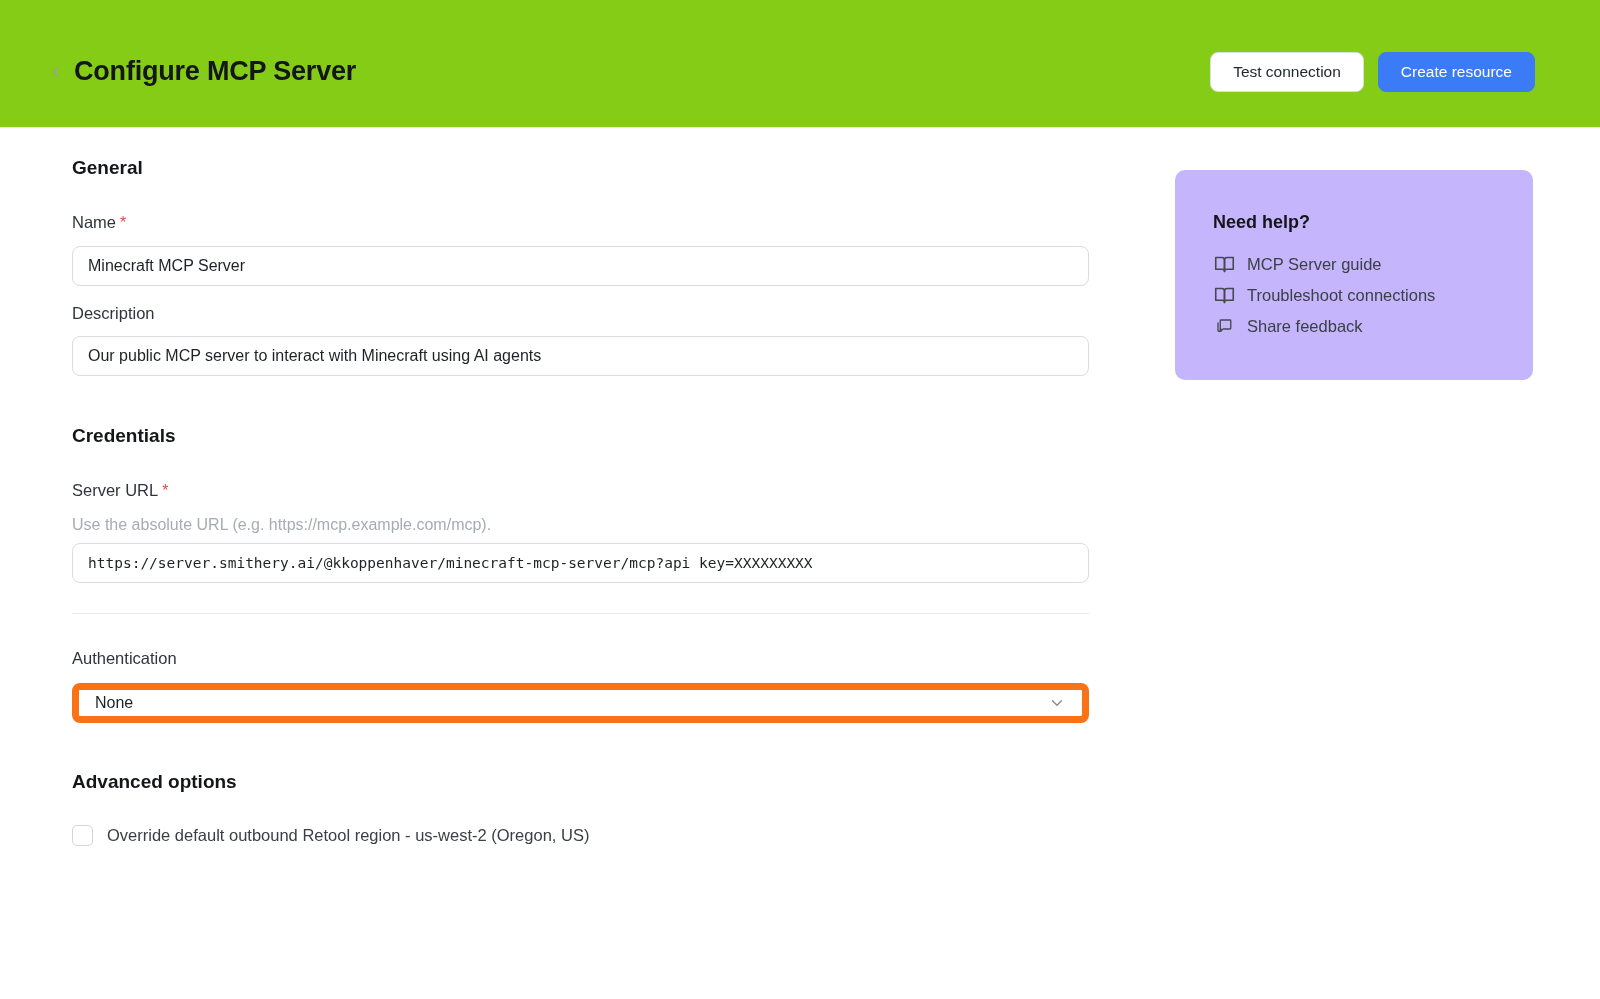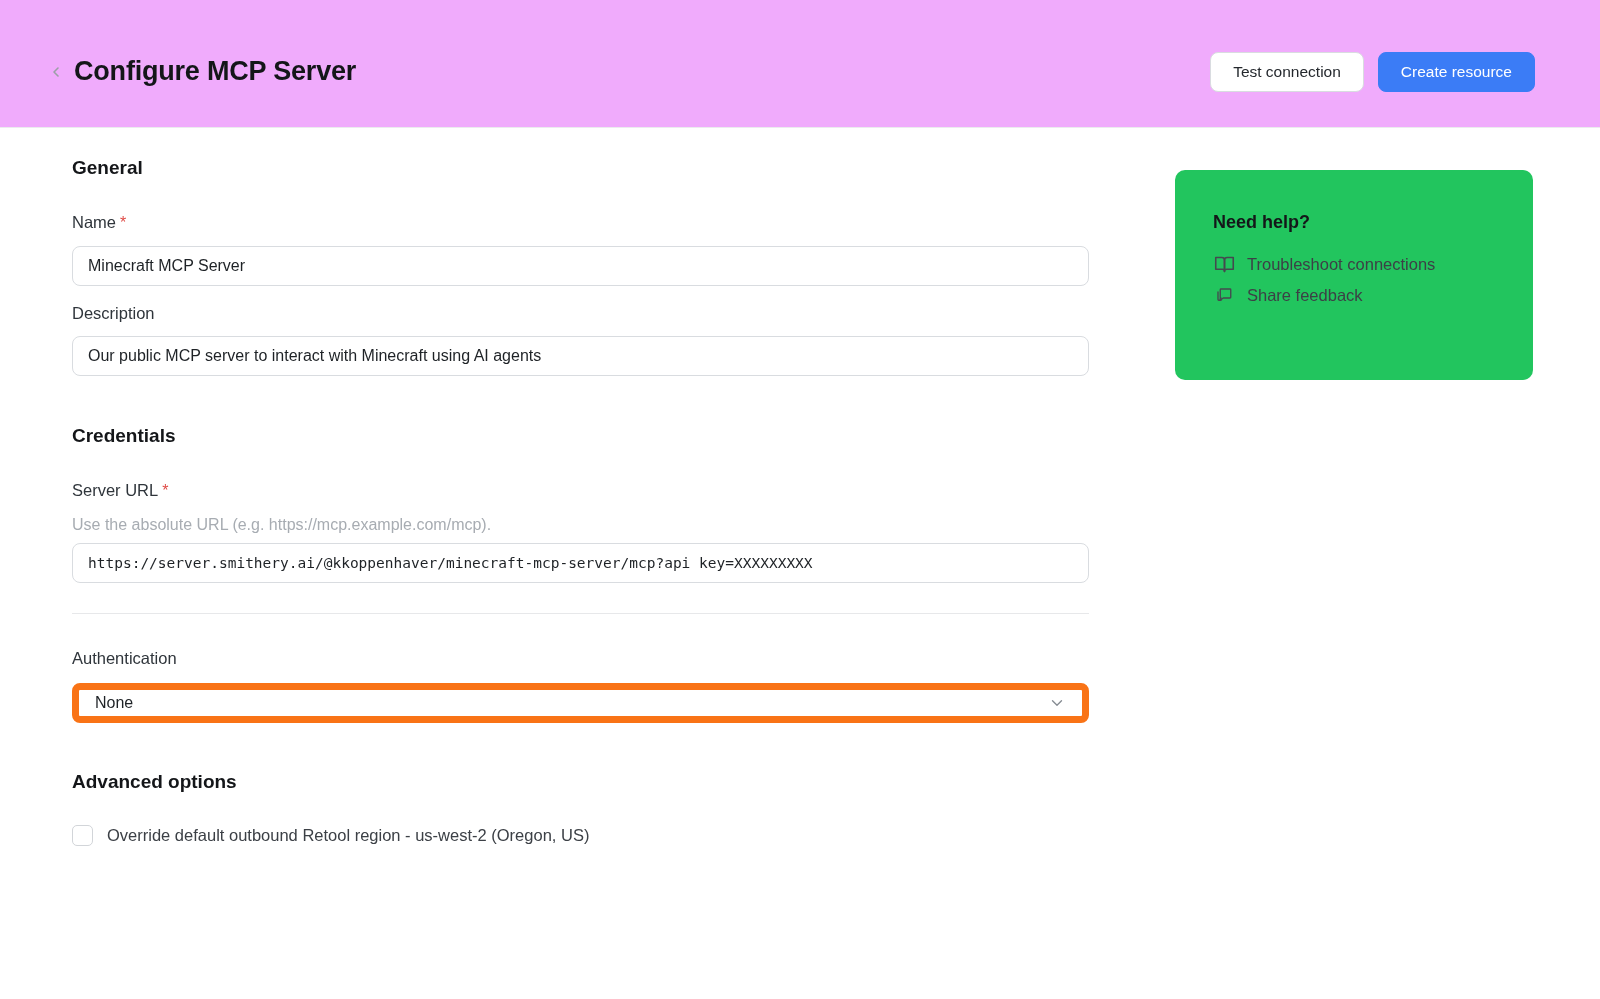--- a/index.html
+++ b/index.html
@@ -13,21 +13,21 @@
     overflow: hidden;
   }
 
   
   .header {
     height: 128px;
     display: flex;
     align-items: center;
     padding: 16px 65px 0 44px;
     border-bottom: 1px solid #ebecee;
-    background: #f0abfc;
+    background: #84cc16;
   }
   .back-btn {
     width: 24px; height: 24px;
     display: flex; align-items: center; justify-content: center;
     cursor: pointer;
     color: #9ba0a6;
     flex: 0 0 auto;
   }
   .page-title {
     font-size: 27px;
@@ -165,21 +165,21 @@
     color: #3c4046;
   }
 
   
   .help-box {
     position: absolute;
     left: 1175px;
     top: 170px;
     width: 358px;
     height: 210px;
-    background: #22c55e;
+    background: #c4b5fd;
     border-radius: 10px;
     padding: 41px 38px 0 38px;
   }
   .help-heading {
     font-size: 18px;
     font-weight: 700;
     color: #141619;
     line-height: 23px;
   }
   .help-links { margin-top: 18px; }
@@ -257,20 +257,29 @@
   <div class="checkbox-row">
     <input type="checkbox" class="checkbox" style="">
     <label class="checkbox-label">Override default outbound Retool region - us-west-2 (Oregon, US)</label>
   </div>
 
 </div>
 
 <aside class="help-box">
   <div class="help-heading">Need help?</div>
   <div class="help-links">
+    <div class="help-link">
+      <span class="icon">
+        <svg width="21" height="21" viewBox="0 0 24 24" fill="none" stroke="currentColor" stroke-width="1.8" stroke-linecap="round" stroke-linejoin="round">
+            <path d="M2 4h7a3 3 0 0 1 3 3v13a2.5 2.5 0 0 0-2.5-2.5H2z"></path>
+            <path d="M22 4h-7a3 3 0 0 0-3 3v13a2.5 2.5 0 0 1 2.5-2.5H22z"></path>
+          </svg>
+      </span>
+      <span class="help-link-label">MCP Server guide</span>
+    </div>
     <div class="help-link">
       <span class="icon">
         <svg width="21" height="21" viewBox="0 0 24 24" fill="none" stroke="currentColor" stroke-width="1.8" stroke-linecap="round" stroke-linejoin="round">
             <path d="M2 4h7a3 3 0 0 1 3 3v13a2.5 2.5 0 0 0-2.5-2.5H2z"></path>
             <path d="M22 4h-7a3 3 0 0 0-3 3v13a2.5 2.5 0 0 1 2.5-2.5H22z"></path>
           </svg>
       </span>
       <span class="help-link-label">Troubleshoot connections</span>
     </div>
     <div class="help-link">

